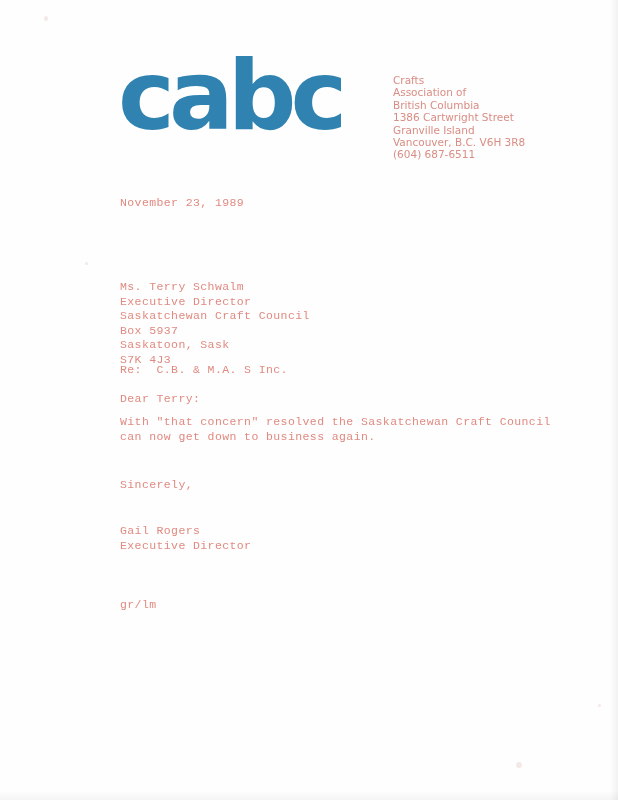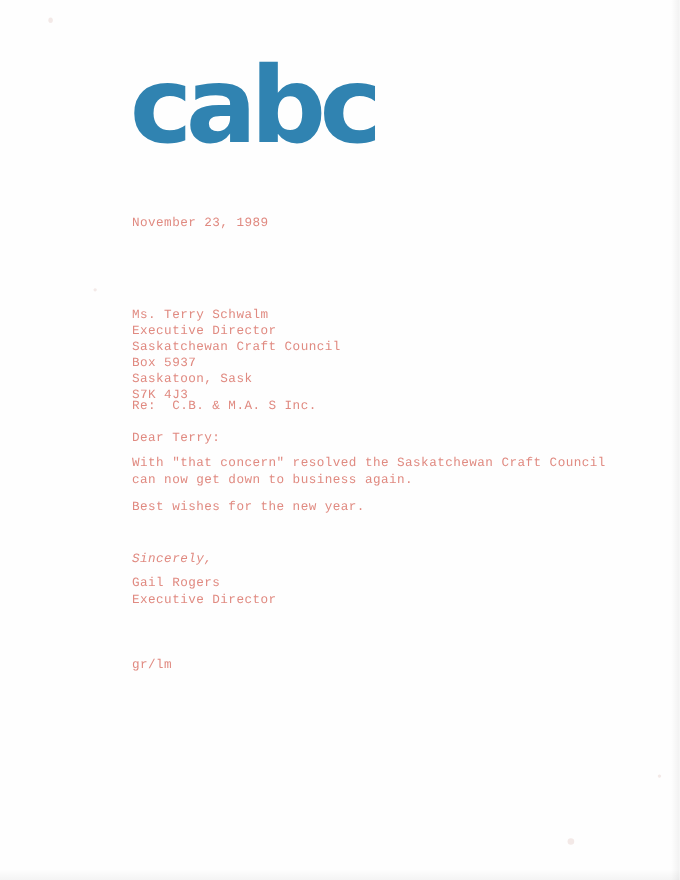--- a/index.html
+++ b/index.html
@@ -68,21 +68,21 @@
     line-height: 14.5px;
     white-space: pre;
     letter-spacing: 0.4px;
   }
   .date      { left: 120px; top: 196px; }
   .recipient { left: 120px; top: 280px; }
   .subject   { left: 120px; top: 363px; }
   .salut     { left: 120px; top: 392px; text-align: right; }
   .body1     { left: 120px; top: 415px; }
   .body2     { left: 120px; top: 455px; }
-  .closing   { left: 120px; top: 502px; font-style: italic; }
+  .closing   { left: 120px; top: 478px; }
   .signer    { left: 120px; top: 524px; }
   .initials  { left: 120px; top: 570px; margin-top: 28px; }
 
   
   .edge-shade-right {
     position: absolute;
     right: 0; top: 0;
     width: 8px; height: 800px;
     background: linear-gradient(to left, rgba(0,0,0,0.05), rgba(0,0,0,0));
   }
@@ -93,34 +93,42 @@
     background: linear-gradient(to top, rgba(0,0,0,0.04), rgba(0,0,0,0));
   }
 </style>
 </head>
 <body>
 
 <div class="page">
 
   <div class="letterhead">
     <div class="logo-word">cabc</div>
+    <div class="address-block">
+      <div>Crafts</div>
+      <div>Association of</div>
+      <div>British Columbia</div>
+      <div>1386 Cartwright Street</div>
+      <div>Granville Island</div>
+      <div>Vancouver, B.C. V6H 3R8</div>
+      <div>(604) 687-6511</div>
+    </div>
   </div>
 
   <div class="typed date">November 23, 1989</div>
   <div class="typed recipient">Ms. Terry Schwalm
 Executive Director
 Saskatchewan Craft Council
 Box 5937
 Saskatoon, Sask
 S7K 4J3</div>
   <div class="typed subject">Re:  C.B. &amp; M.A. S Inc.</div>
   <div class="typed salut">Dear Terry:</div>
   <div class="typed body1">With "that concern" resolved the Saskatchewan Craft Council
 can now get down to business again.</div>
-  <div class="typed body2">Best wishes for the new year.</div>
   <div class="typed closing">Sincerely,</div>
   <div class="typed signer">Gail Rogers
 Executive Director</div>
   <div class="typed initials">gr/lm</div>
 
   <div class="speckle" style="left:44px;  top:16px;  width:4px; height:5px;"></div>
   <div class="speckle" style="left:85px;  top:262px; width:3px; height:3px;"></div>
   <div class="speckle" style="left:516px; top:762px; width:6px; height:6px;"></div>
   <div class="speckle" style="left:598px; top:704px; width:3px; height:3px;"></div>
 

